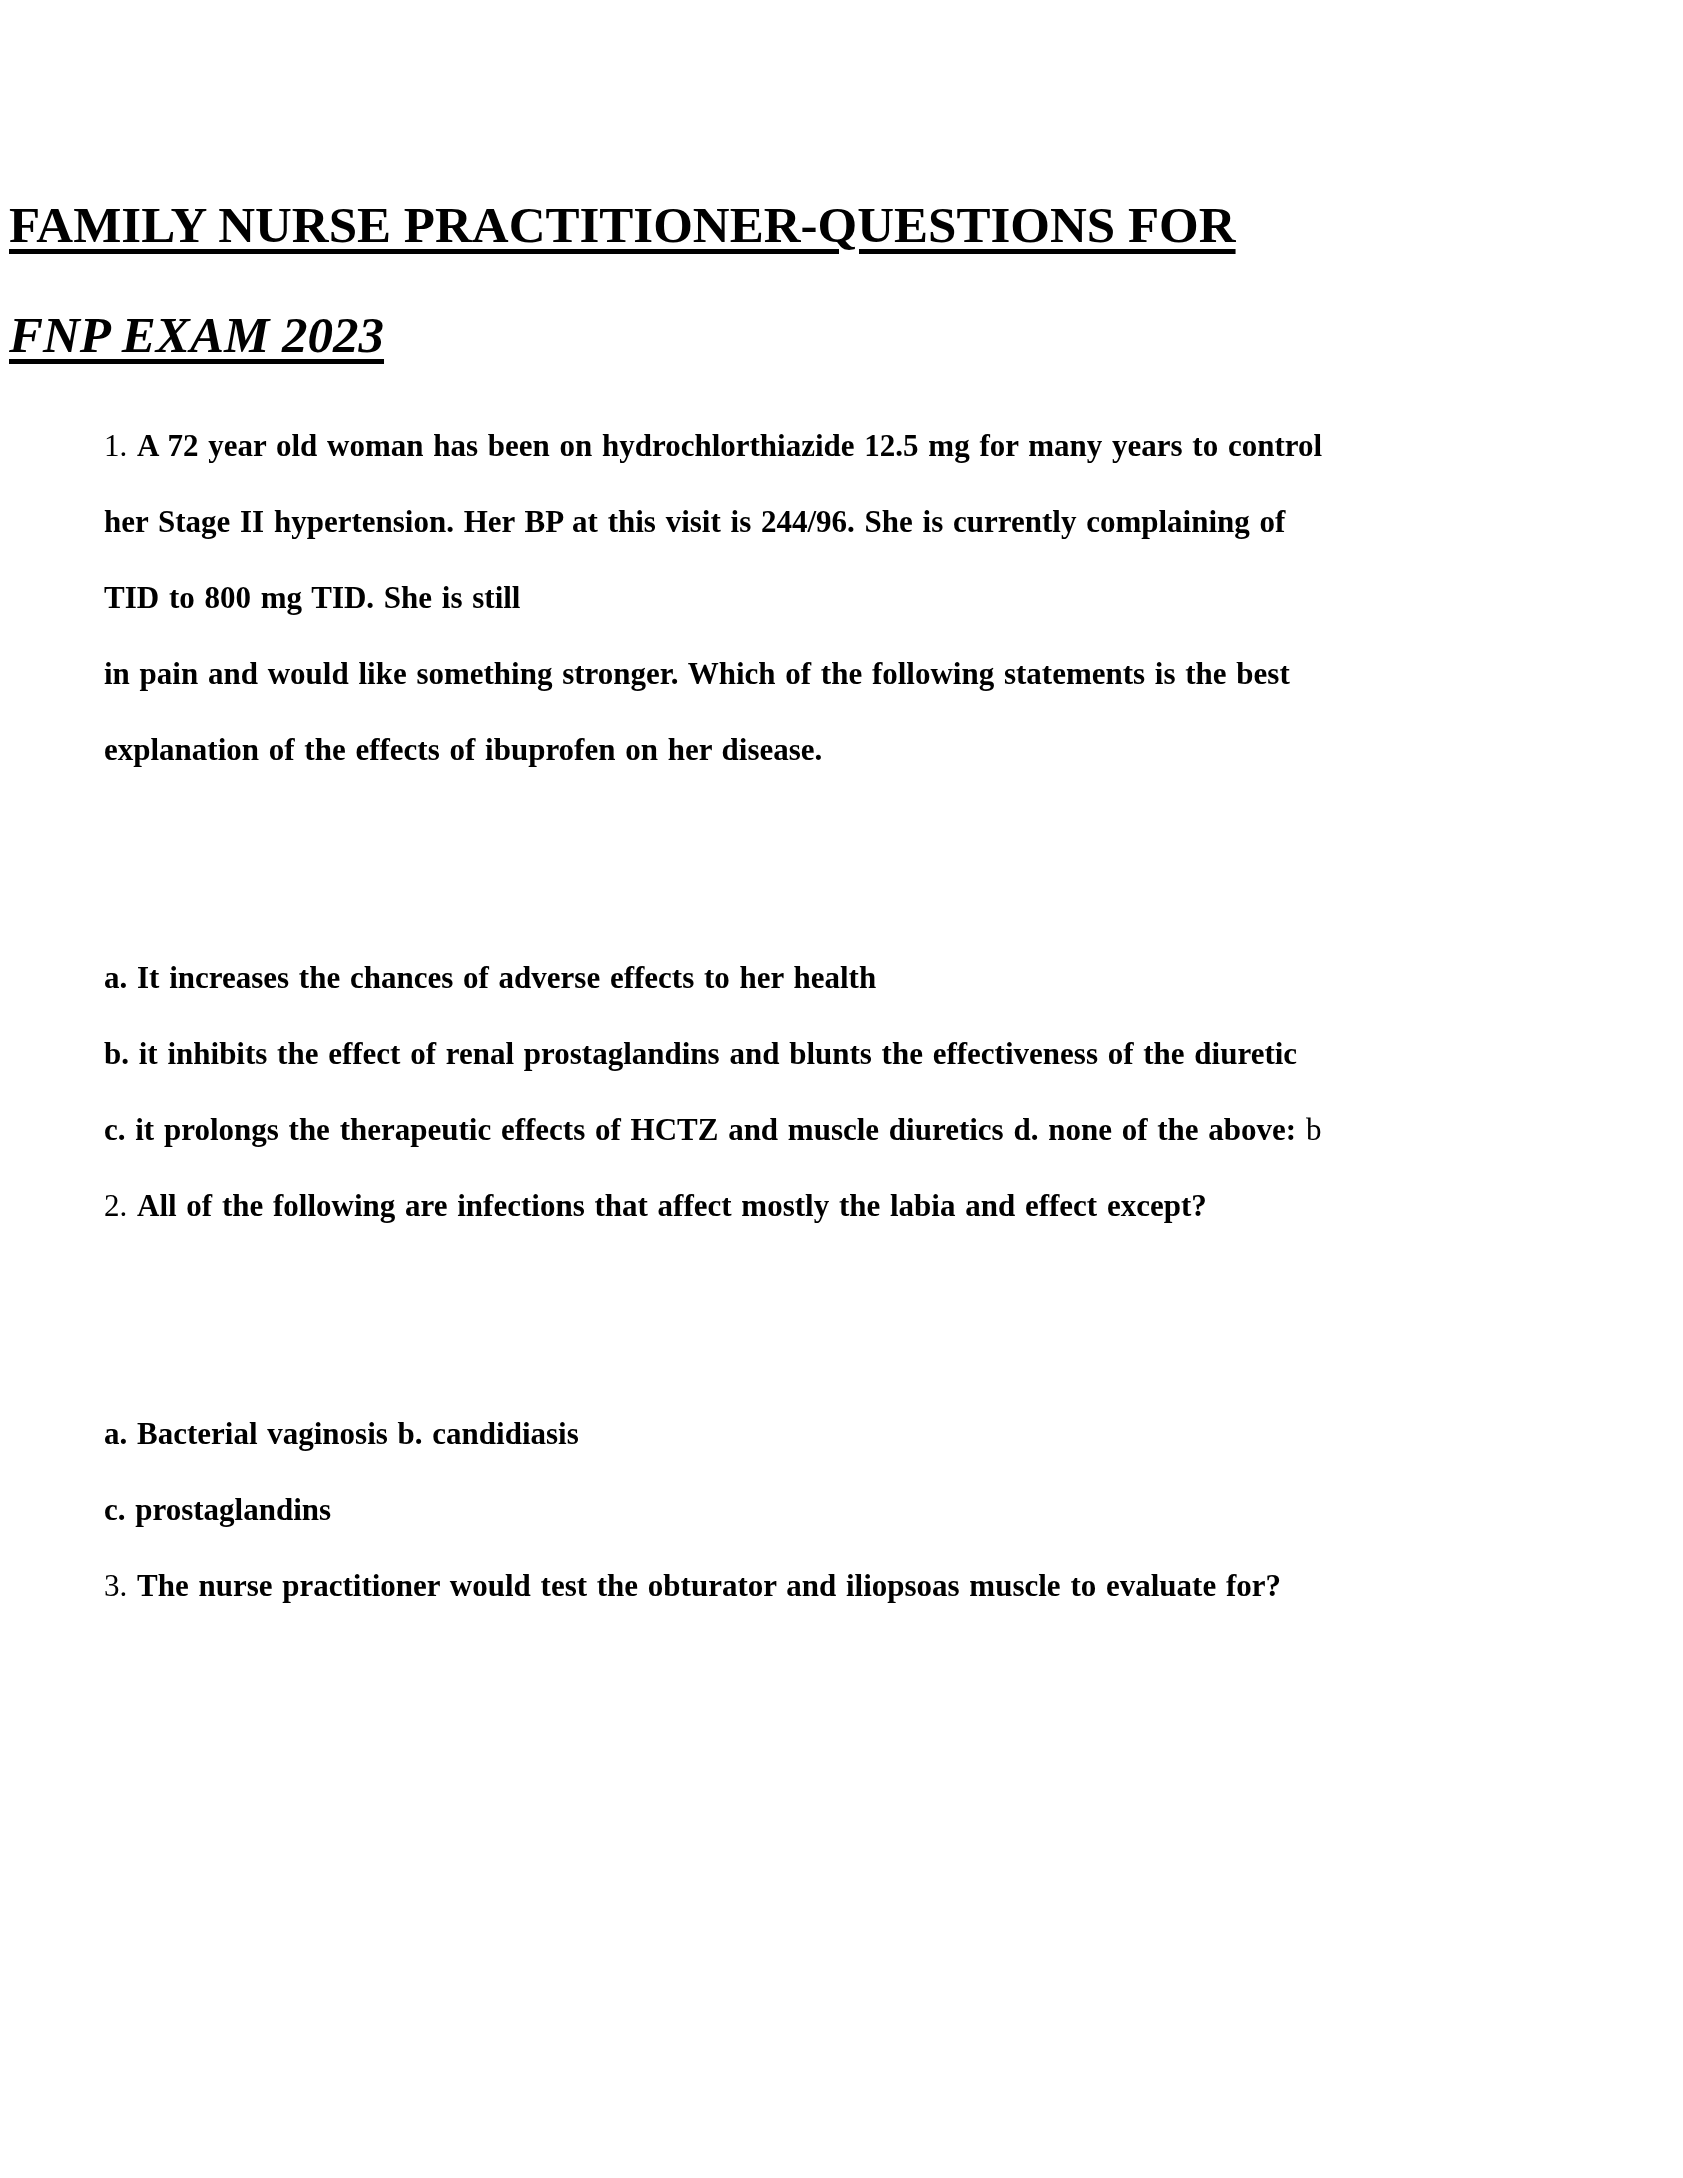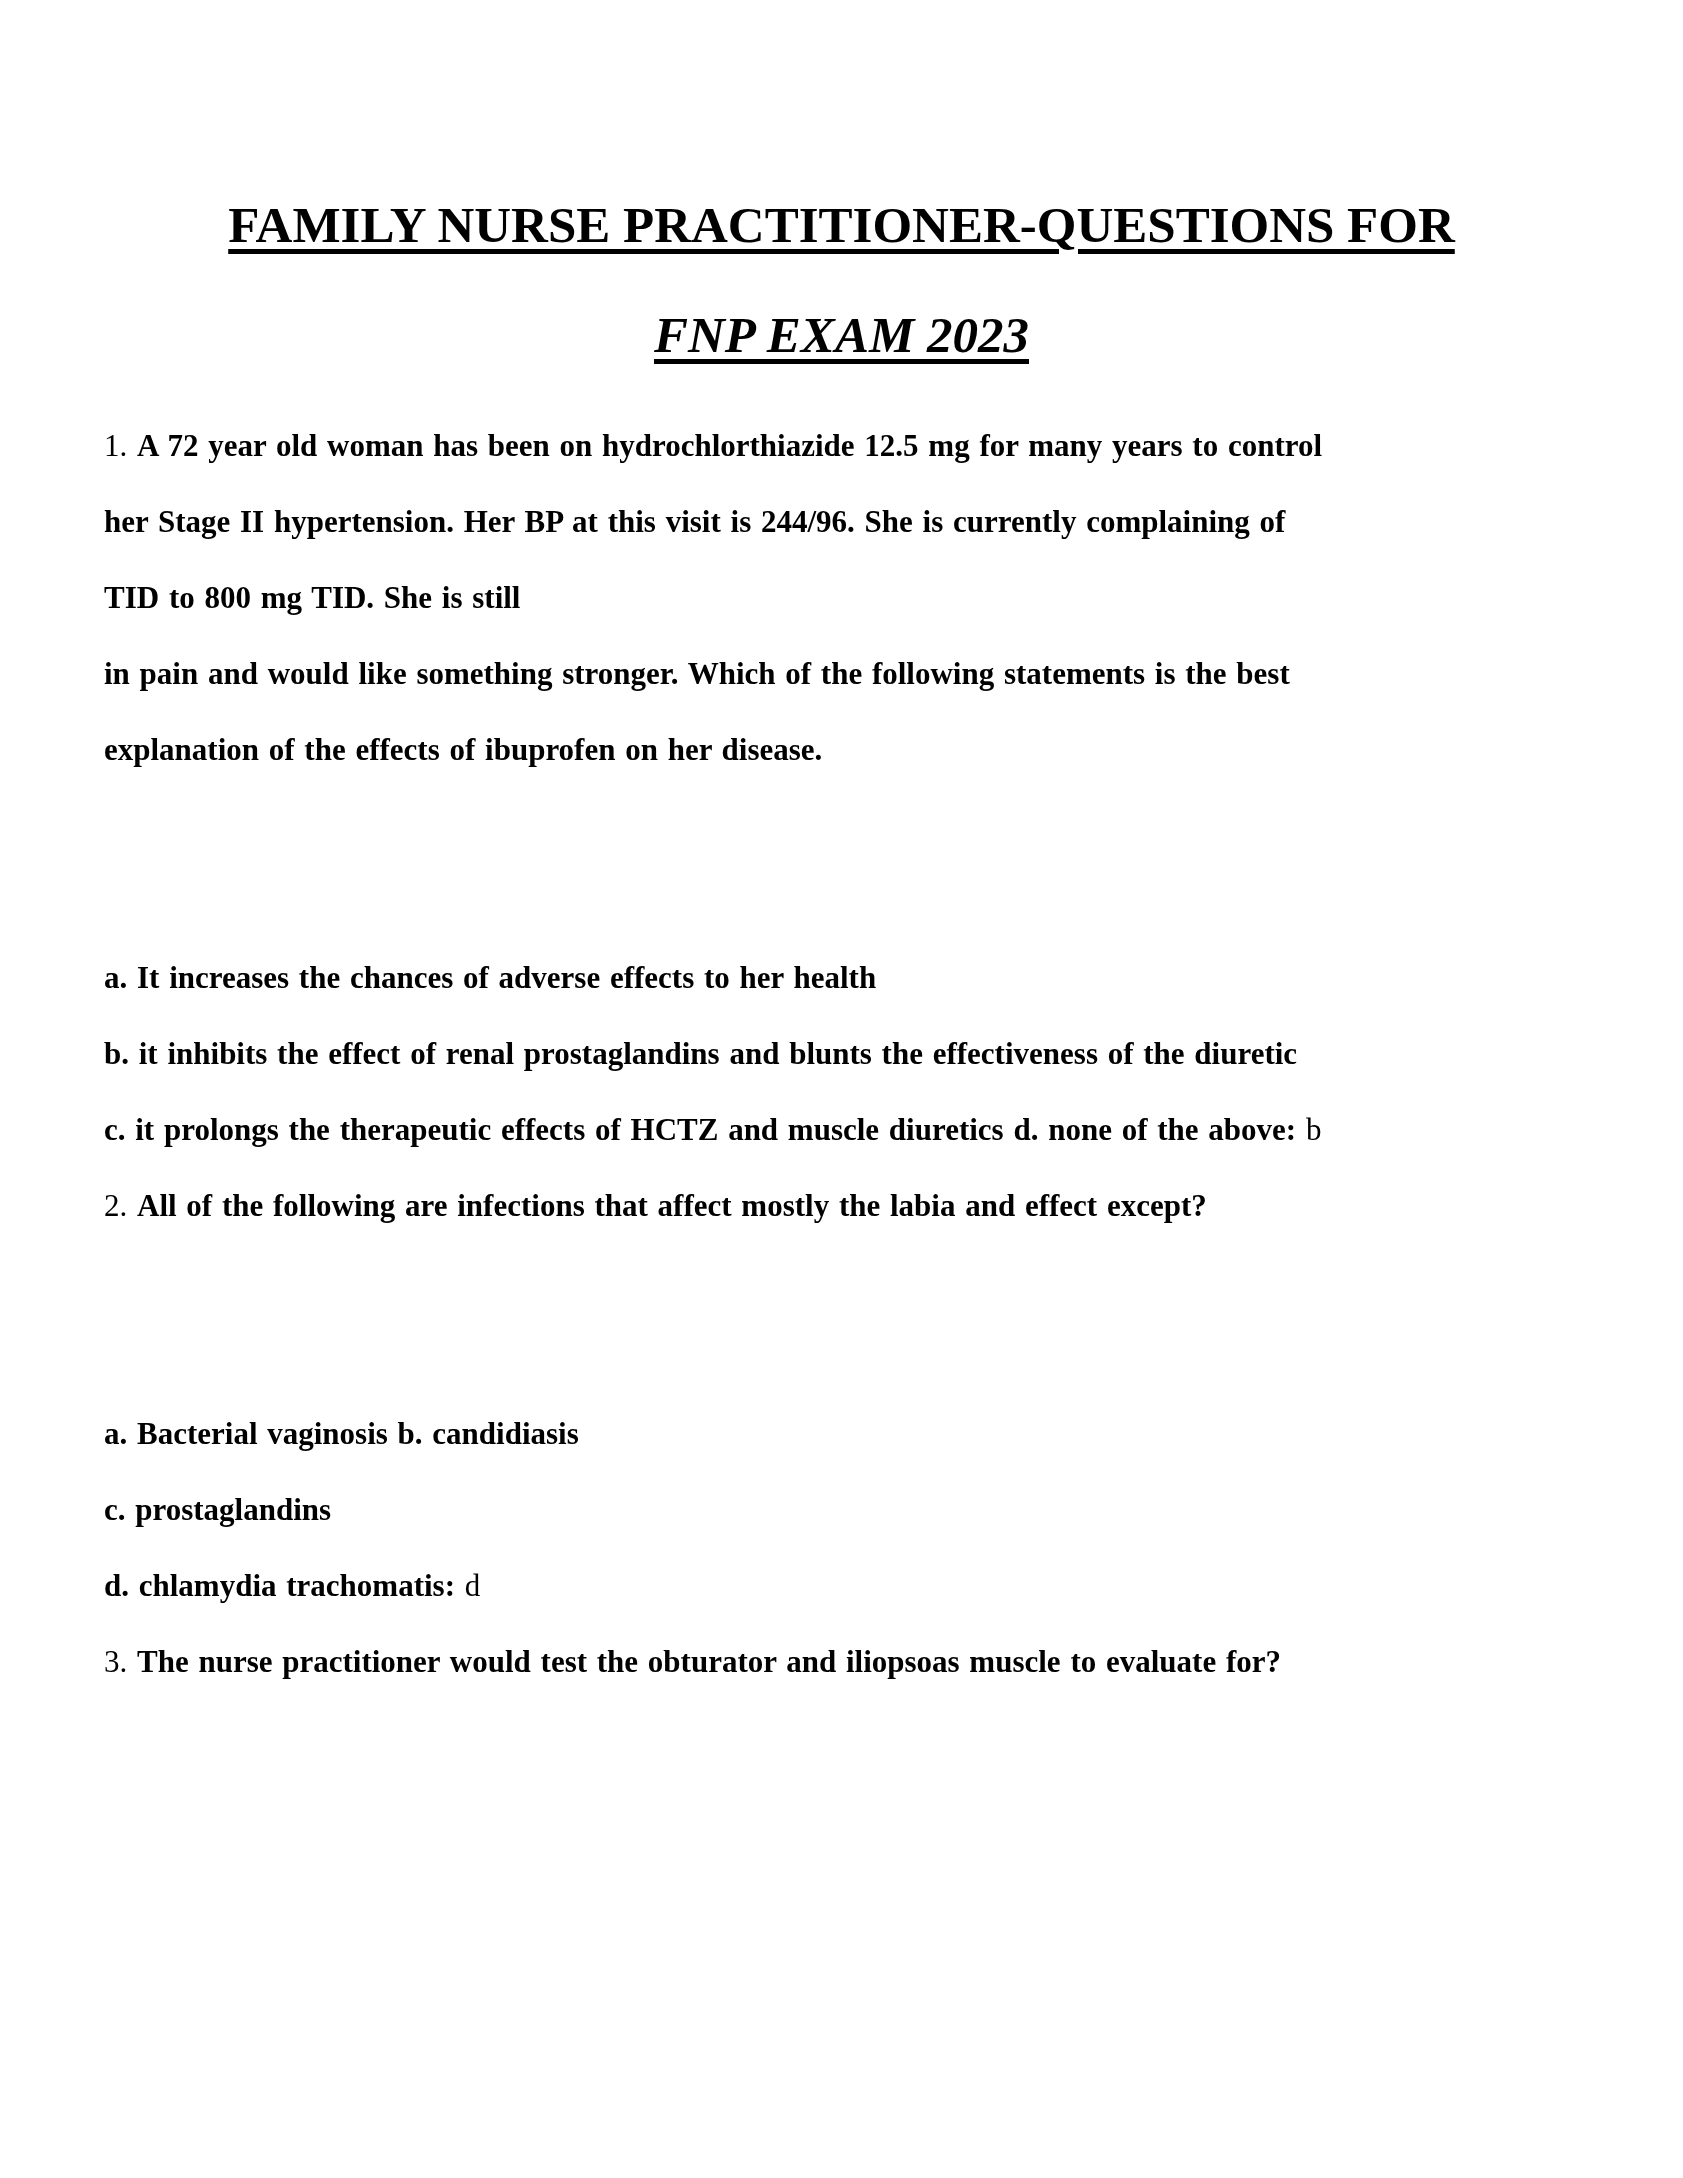--- a/index.html
+++ b/index.html
@@ -13,21 +13,21 @@
     background: #ffffff;
     color: #000000;
     font-family: "Liberation Serif", "DejaVu Serif", serif;
     overflow: hidden;
     position: relative;
     box-sizing: border-box;
   }
   .doc-title {
     font-size: 51px;
     font-weight: bold;
-    text-align: center;
+    text-align: left;
     margin: 9px;
     line-height: 1.15;
     text-decoration: underline;
     text-decoration-thickness: 5px;
     text-underline-offset: 7px;
     letter-spacing: 0px;
   }
   .doc-title.first {
     margin-top: 196px;
   }
@@ -66,17 +66,16 @@
       <div class="line">&nbsp;</div>
       <div class="line">&nbsp;</div>
       <div class="line"><span>a. It increases the chances of adverse effects to her health</span></div>
       <div class="line"><span>b. it inhibits the effect of renal prostaglandins and blunts the effectiveness of the diuretic</span></div>
       <div class="line"><span>c. it prolongs the therapeutic effects of HCTZ and muscle diuretics d. none of the above: </span><span class="reg">b</span></div>
       <div class="line"><span class="reg">2. </span><span>All of the following are infections that affect mostly the labia and effect except?</span></div>
       <div class="line">&nbsp;</div>
       <div class="line">&nbsp;</div>
       <div class="line"><span>a. Bacterial vaginosis b. candidiasis</span></div>
       <div class="line"><span>c. prostaglandins</span></div>
-      <div class="line"><span>d. chlamydia trachomatis: </span><span class="reg">d</span></div>
       <div class="line"><span class="reg">3. </span><span>The nurse practitioner would test the obturator and iliopsoas muscle to evaluate for?</span></div>
     </div>
 </div>
 
 
 </body></html>

